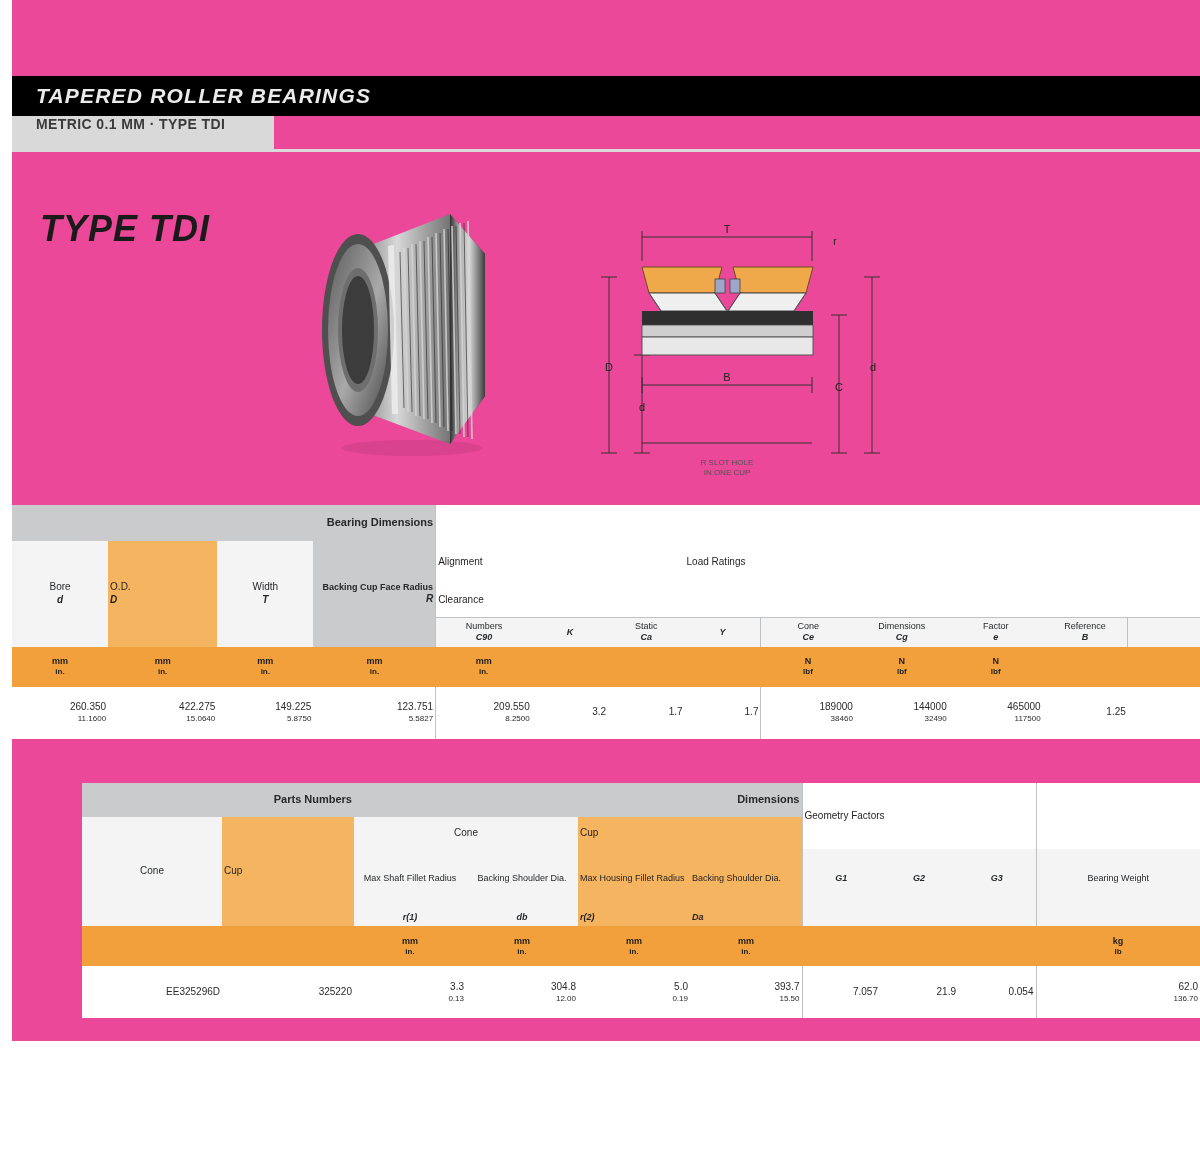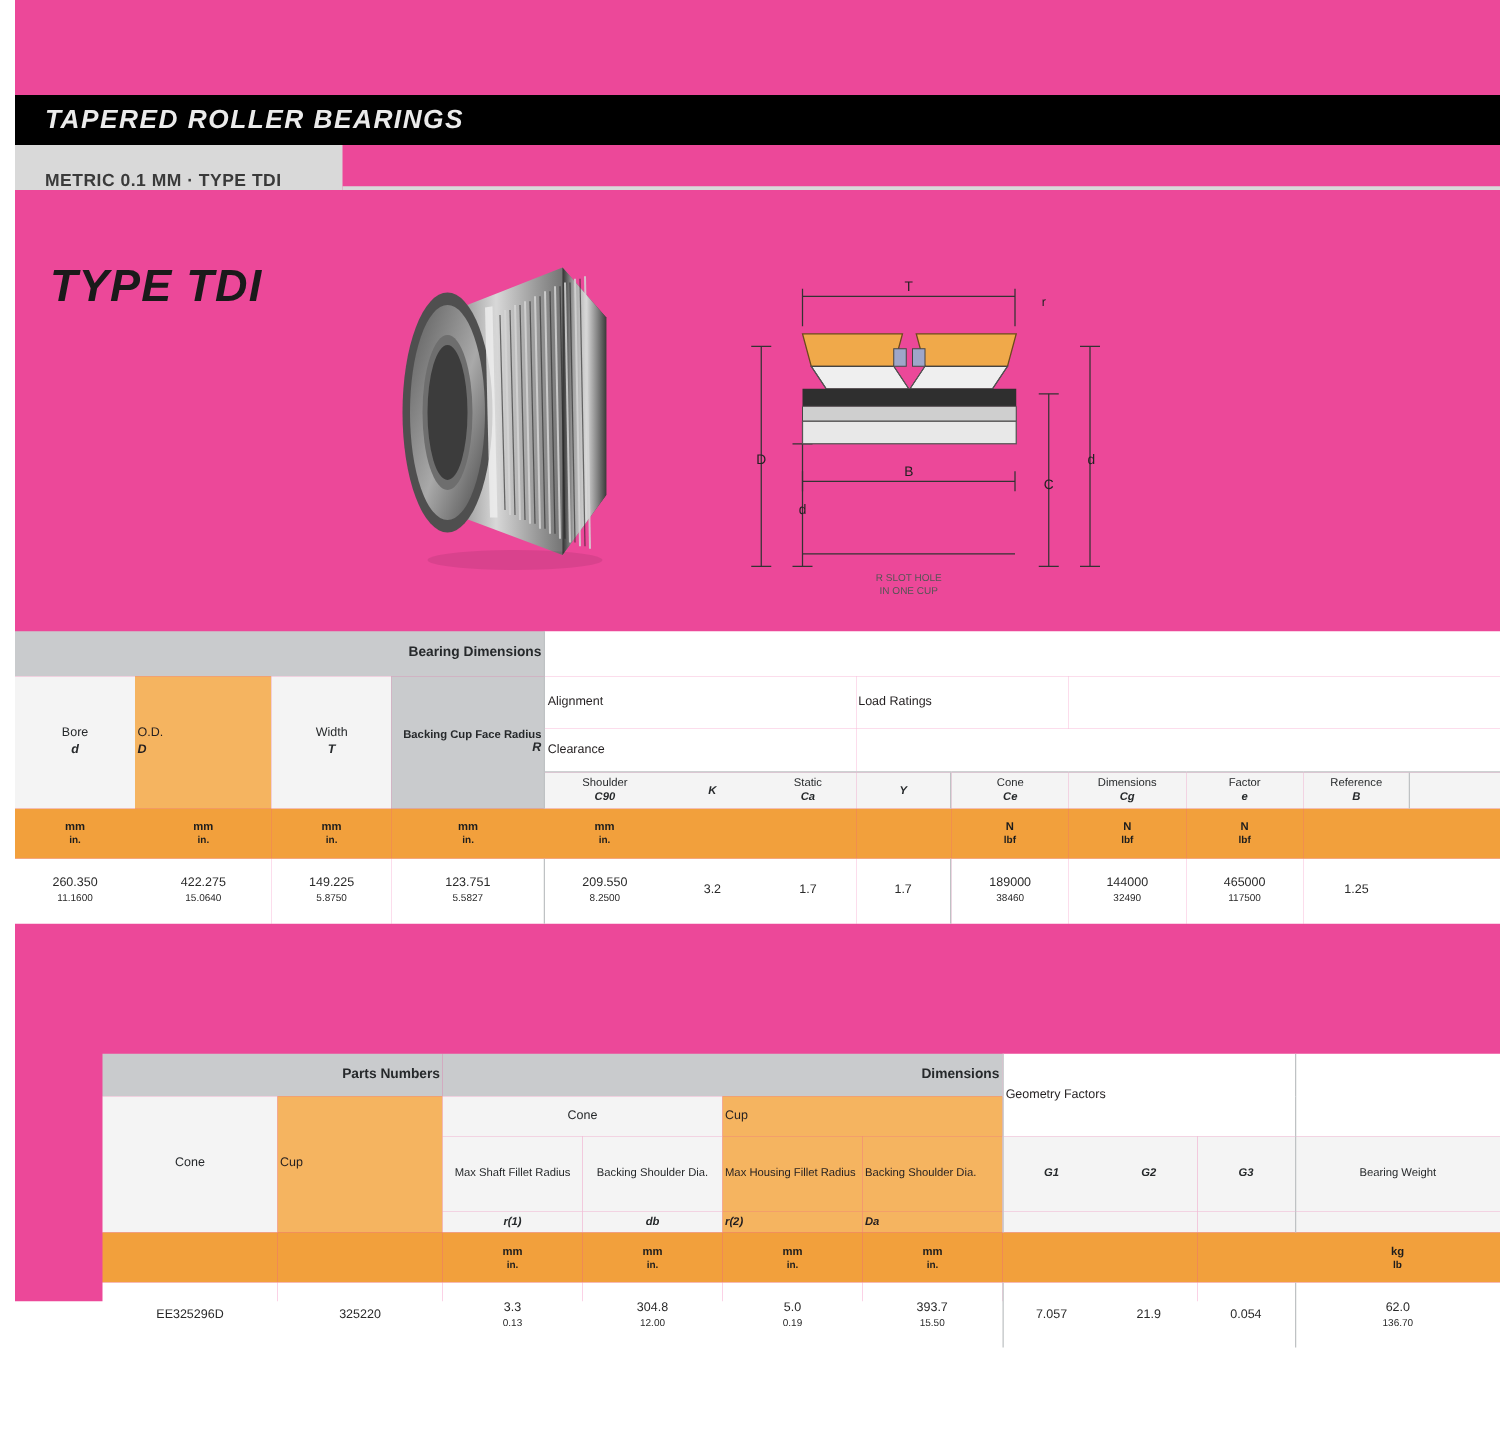--- a/index.html
+++ b/index.html
@@ -43,21 +43,21 @@
     font-style: italic;
     opacity: .92;
   }
   .subheader-bar {
     position: absolute;
     left: 0; top: 116px;
     width: 262px;
     height: 36px;
     background: #d9d9d9;
     display: flex;
-    align-items: flex-end;
+    align-items: flex-start;
   }
   .subheader-text {
     font-size: 14px;
     font-weight: bold;
     color: #3a3a3a;
     padding-left: 24px;
     letter-spacing: .4px;
   }
   .subheader-rule {
     position: absolute;
@@ -116,21 +116,21 @@
     color: #1d1d1d;
     font-weight: bold;
     text-align: center;
   }
   .t-orange-col {
     background: #f5b460;
   }
   .t-plain {
     background: #ffffff;
     color: #2a2a2a;
-    text-align: center;
+    text-align: right;
   }
   .tbl td, .tbl th {
     padding: 3px 2px;
     border: 0;
     line-height: 1.25;
     vertical-align: middle;
   }
   .vline {
     border-left: 1px solid #bfc2c4 !important;
   }
@@ -141,21 +141,21 @@
   .xs { font-size: 8px; }
   .ital { font-style: italic; }
   .b { font-weight: bold; }
 
   
   #table-bearing {
     left: 0px; top: 505px; width: 1188px;
   }
   
   #table-cup-cone {
-    left: 70px; top: 843px; width: 1118px;
+    left: 70px; top: 783px; width: 1118px;
   }
   .grp-label {
     font-size: 11px;
     font-weight: bold;
   }
   .unitrow td {
     font-size: 9px;
     font-weight: bold;
   }
   .blank-left {
@@ -354,21 +354,21 @@
       <td class="blank-left" colspan="4"></td>
     </tr>
 
     <tr>
       <td class="blank-left vline" colspan="3" style="height:28px">Clearance</td>
       <td class="blank-left" colspan="6"></td>
     </tr>
 
     <tr>
       <td class="t-head-white vline hline-top sm">
-        <div>Shoulder</div>
+        <div>Numbers</div>
         <div class="b ital">C90</div>
       </td>
       <td class="t-head-white hline-top sm">
         <div class="b ital">K</div>
       </td>
       <td class="t-head-white hline-top sm">
         <div>Static</div>
         <div class="b ital">Ca</div>
       </td>
       <td class="t-head-white hline-top sm">

